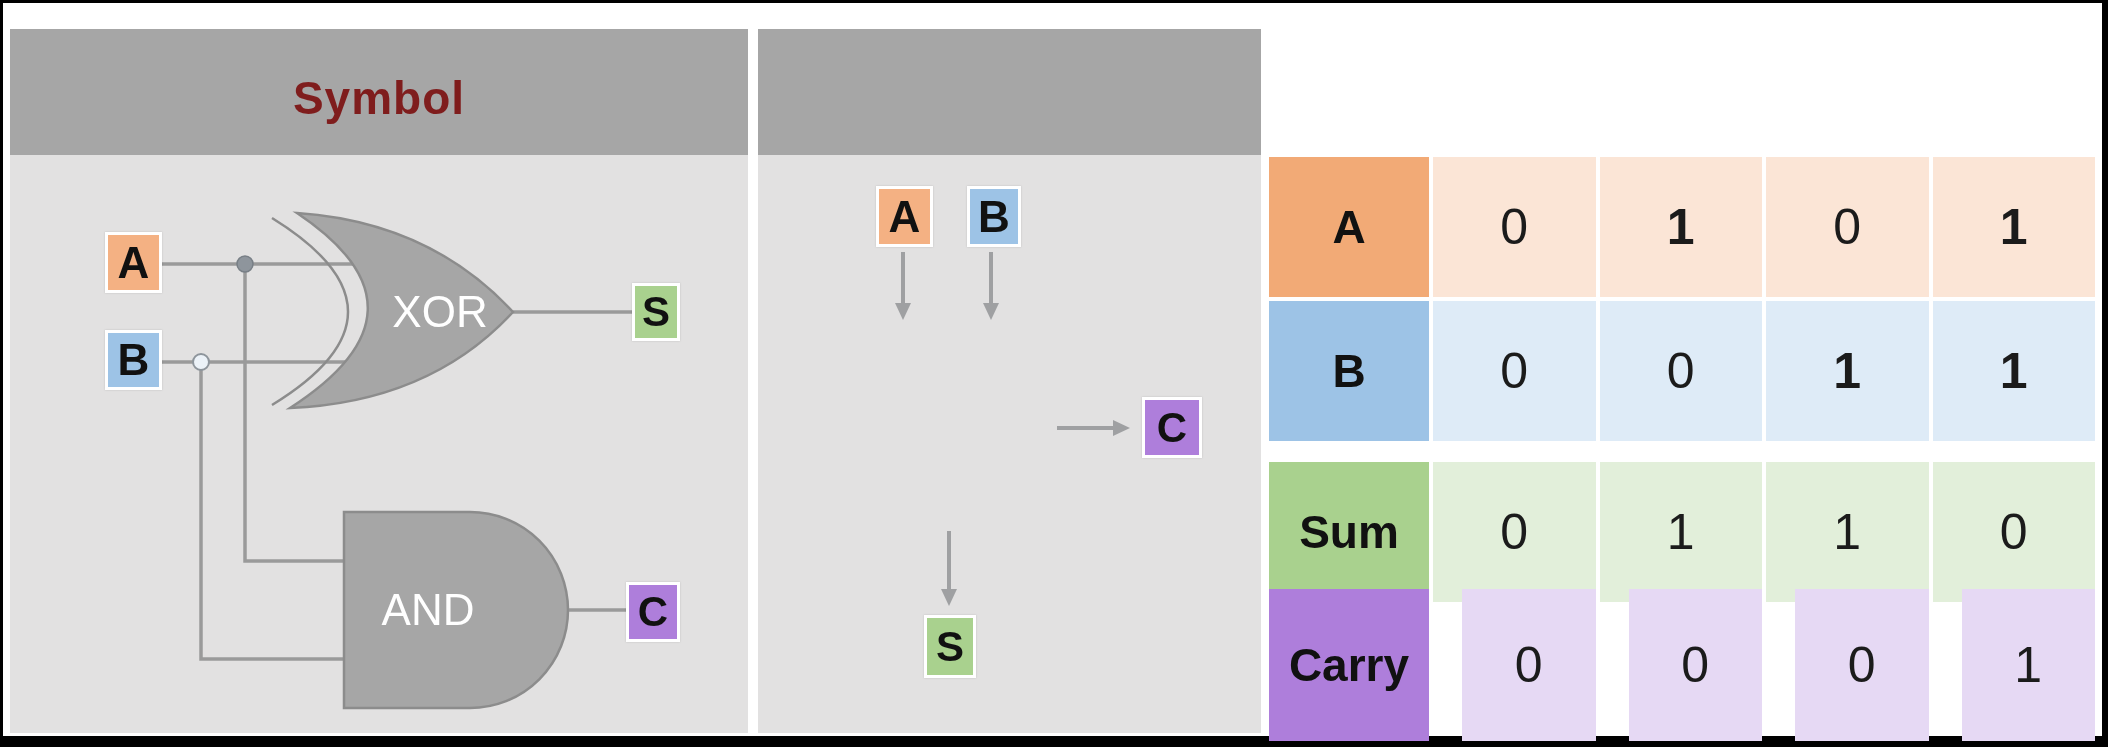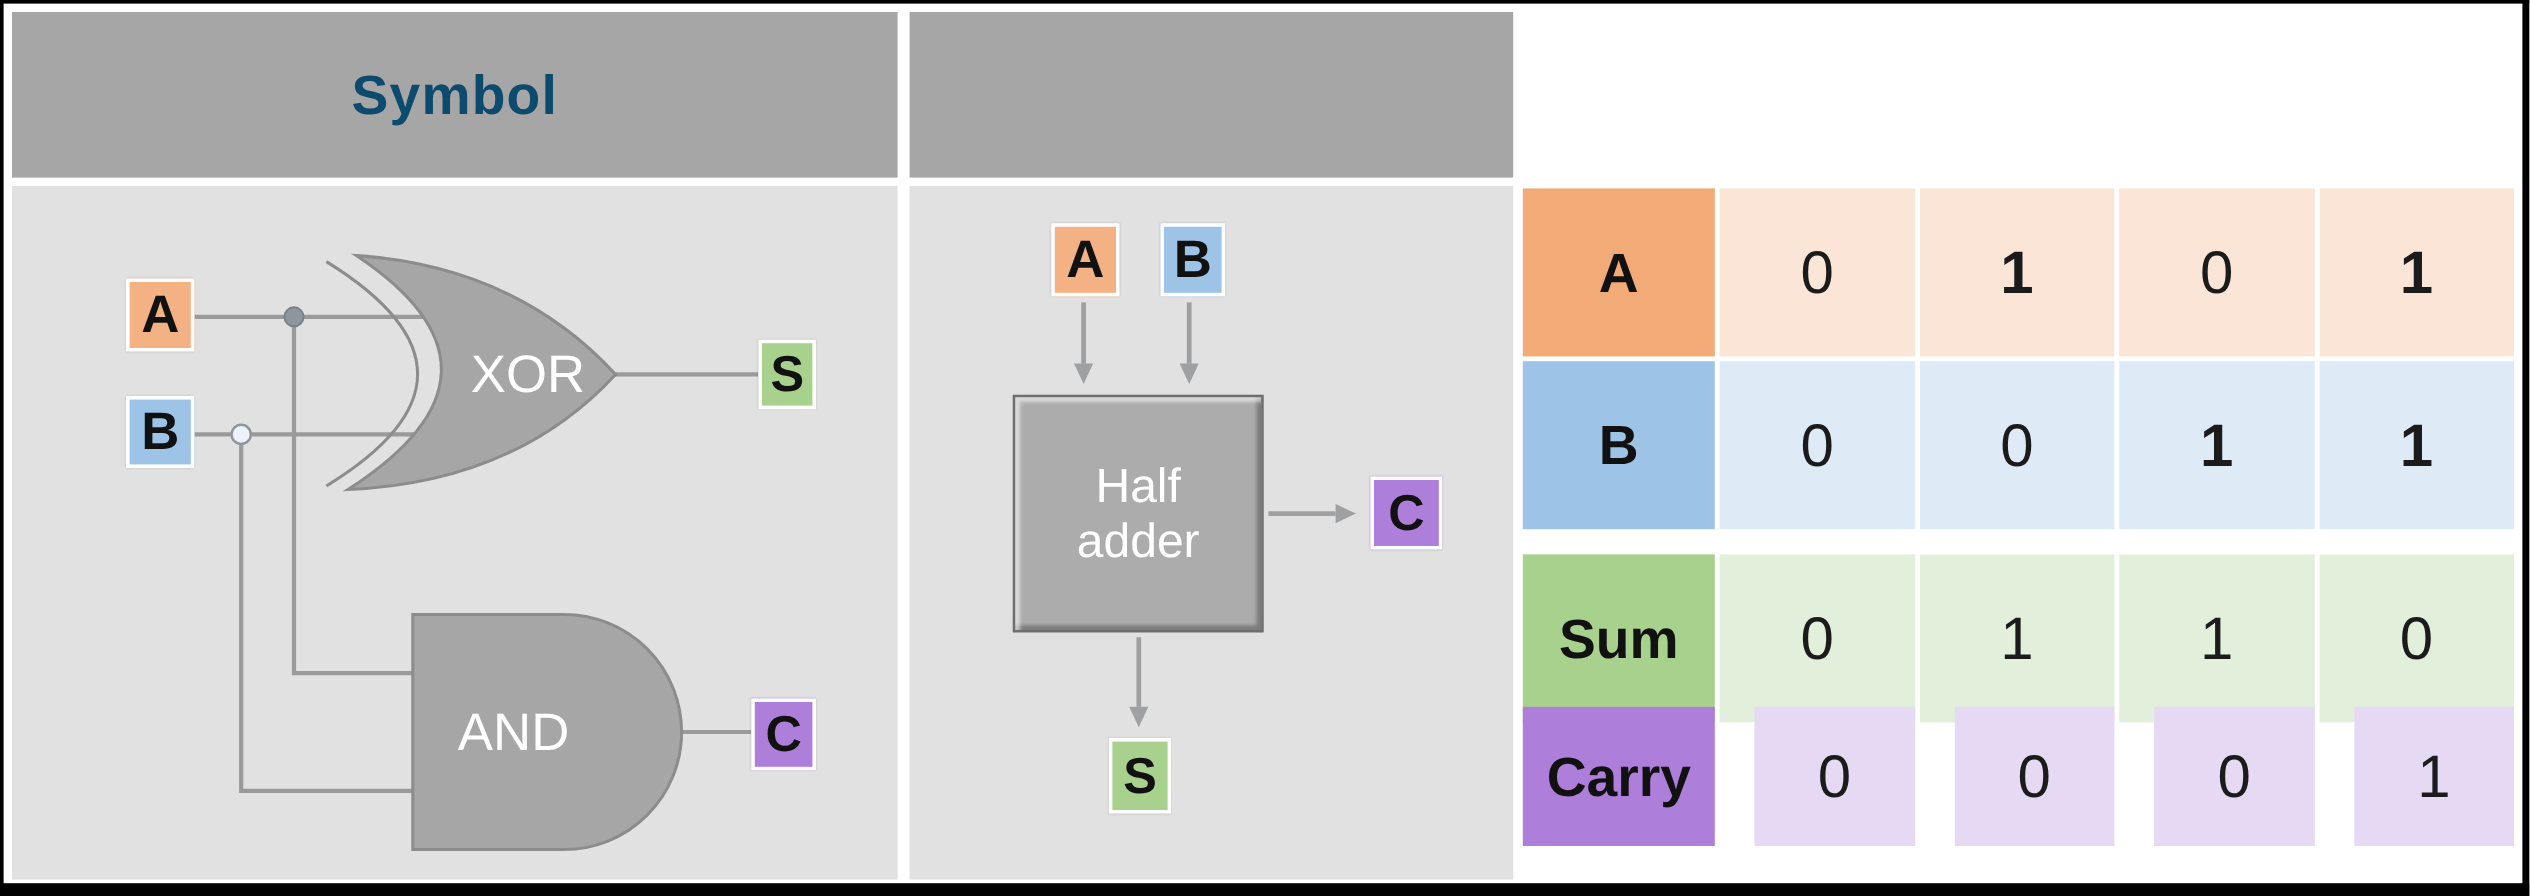--- a/index.html
+++ b/index.html
@@ -7,23 +7,23 @@
     position:relative;width:2108px;height:747px;background:#ffffff;
     font-family:"Liberation Sans","DejaVu Sans",sans-serif;overflow:hidden;
   }
   .frame{position:absolute;background:#000;}
   .frame.top{left:0;top:0;width:2108px;height:3px;}
   .frame.bottom{left:0;top:736px;width:2108px;height:11px;}
   .frame.left{left:0;top:0;width:3px;height:747px;}
   .frame.right{left:2102px;top:0;width:6px;height:747px;}
 
   .panel-header{
-    position:absolute;background:#a6a6a6;color:#0c4a6e;
+    position:absolute;background:#a6a6a6;color:#7f1d1d;
     display:flex;align-items:center;justify-content:center;
-    font-size:46px;font-weight:700;letter-spacing:1px;
+    font-size:46px;font-weight:700;letter-spacing:1px;margin-top:19px;
   }
   .panel-body{position:absolute;background:#e2e1e1;}
 
   
   .tag{
     position:absolute;display:flex;align-items:center;justify-content:center;
     font-size:44px;font-weight:700;color:#111;border:3px solid #fff;box-sizing:border-box;
     box-shadow:0 0 2px rgba(0,0,0,.15);
   }
   .tag.orange{background:#f4b183;}
@@ -121,23 +121,20 @@
       <polygon points="183,434 199,434 191,451" fill="#9fa0a2"></polygon>
     </svg>
 
     <div class="tag orange" style="left:118px;top:31px;width:57px;height:61px;">
       <span>A</span>
     </div>
     <div class="tag blue" style="left:209px;top:31px;width:54px;height:61px;">
       <span>B</span>
     </div>
 
-    <div class="half-adder">
-      <span>Half adder</span>
-    </div>
 
     <div class="tag purple" style="left:384px;top:242px;width:60px;height:61px;font-size:42px;">
       <span>C</span>
     </div>
     <div class="tag green" style="left:166px;top:460px;width:52px;height:63px;font-size:42px;">
       <span>S</span>
     </div>
   </div>
 
   <div class="tt-row" style="top:157px;">
@@ -154,21 +151,21 @@
     <div class="tt-val b" style="background: rgb(222, 235, 247);">1</div>
     <div class="tt-val b" style="background: rgb(222, 235, 247);">1</div>
   </div>
   <div class="tt-row" style="top:462px;">
     <div class="tt-label" style="background: rgb(169, 209, 142);">Sum</div>
     <div class="tt-val" style="background: rgb(226, 239, 218);">0</div>
     <div class="tt-val" style="background: rgb(226, 239, 218);">1</div>
     <div class="tt-val" style="background: rgb(226, 239, 218);">1</div>
     <div class="tt-val" style="background: rgb(226, 239, 218);">0</div>
   </div>
-  <div class="tt-row" style="top:589px;height:116px;gap:33px;">
+  <div class="tt-row" style="top:589px;height:152px;gap:33px;">
     <div class="tt-label" style="background: rgb(174, 126, 219);">Carry</div>
     <div class="tt-val" style="background: rgb(230, 217, 244);">0</div>
     <div class="tt-val" style="background: rgb(230, 217, 244);">0</div>
     <div class="tt-val" style="background: rgb(230, 217, 244);">0</div>
     <div class="tt-val" style="background: rgb(230, 217, 244);">1</div>
   </div>
 
 </div>
 
 </body></html>

